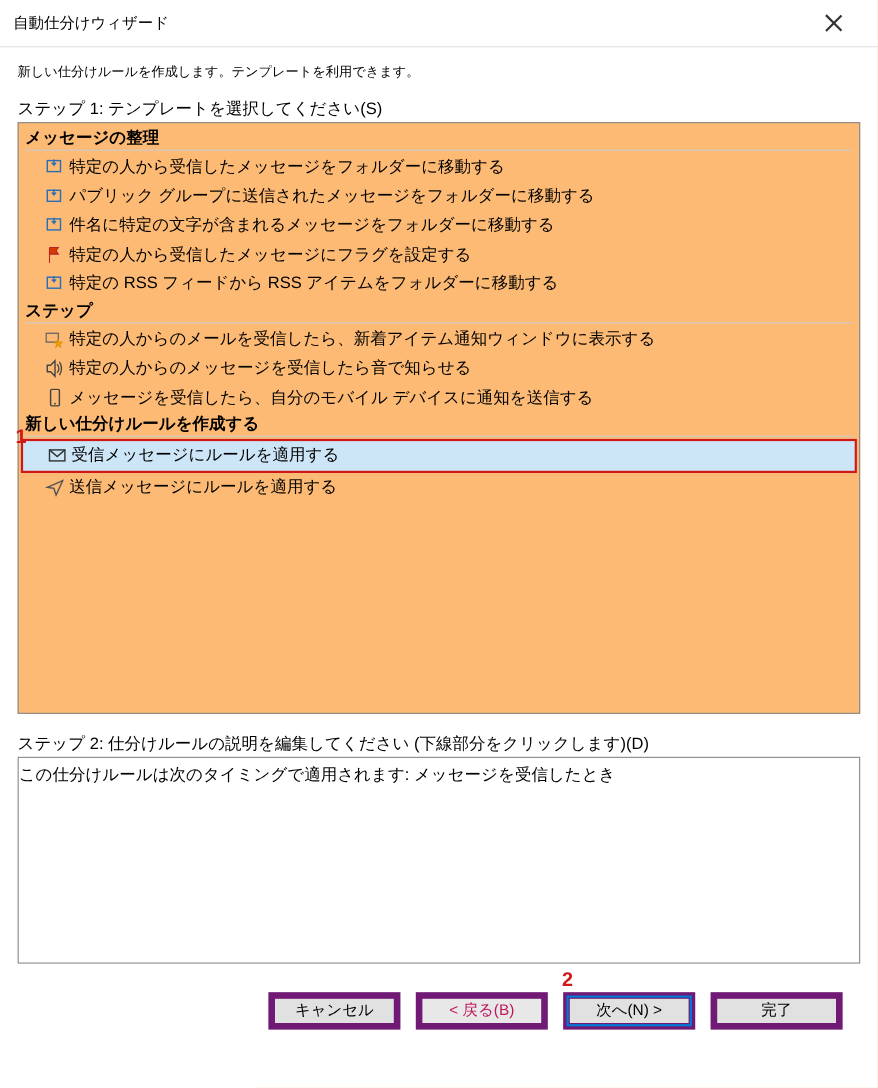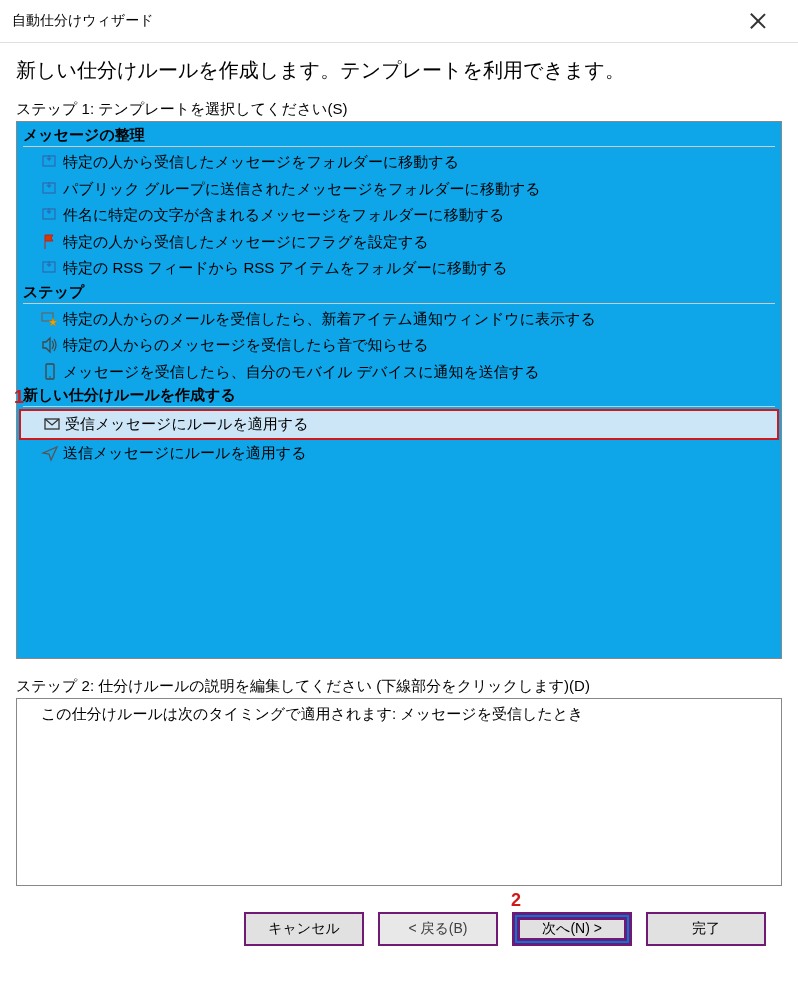--- a/index.html
+++ b/index.html
@@ -4,36 +4,36 @@
   <style>
     * { box-sizing: border-box; margin: 0; padding: 0; }
     body { font-family: "Yu Gothic UI", "Meiryo", sans-serif; font-size: 14px; background: #fff; width: 798px; height: 989px; overflow: hidden; }
     .titlebar { display: flex; justify-content: space-between; align-items: center; padding: 10px 32px 10px 12px; height: 42px; }
     .close-x { width: 16px; height: 16px; position: relative; cursor: pointer; }
     .close-x::before, .close-x::after { content: ""; position: absolute; left: 7px; top: -2px; width: 1.5px; height: 20px; background: #333; }
     .close-x::before { transform: rotate(45deg); }
     .close-x::after { transform: rotate(-45deg); }
     .divider { height: 1px; background: #e0e0e0; }
     .content { padding: 14px 16px 0 16px; }
-    .intro { margin-bottom: 6px; font-size: 20px; }
+    .intro { margin-bottom: 6px; font-size: 12px; }
     .step-label { margin-bottom: 2px; font-size: 15px; margin-top: 16px; }
-    .list-box { border: 1px solid #888; background: #0ea5e9; height: 538px; padding: 3px 0; }
+    .list-box { border: 1px solid #888; background: #fdba74; height: 538px; padding: 3px 0; }
     .section-header { font-weight: bold; padding: 1px 6px; font-size: 15px; position: relative; }
     .section-header::after { content: ""; position: absolute; left: 6px; right: 6px; bottom: -1px; }
     .list-item { display: flex; align-items: center; padding: 2px 6px 2px 24px; cursor: pointer; font-size: 15px; line-height: 1.5; white-space: nowrap; gap: 4px; }
     .list-item.selected { background: #cde6f7; border: 2px solid #d01818; margin: 0 2px; padding-left: 22px; padding-right: 4px; position: relative; }
     .annotation-1 { position: absolute; left: 14px; top: 387px; color: #d01818; font-weight: bold; font-size: 18px; z-index: 10; }
     .icon { width: 18px; height: 18px; display: inline-flex; align-items: center; justify-content: center; flex-shrink: 0; }
     .icon svg { width: 18px; height: 18px; }
     .step2-label { margin-top: 18px; margin-bottom: 2px; font-size: 15px; }
-    .desc-box { border: 1px solid #888; background: #fff; height: 188px; padding: 6px 24px; font-size: 15px; }
+    .desc-box { border: 1px solid #888; background: #fff; height: 188px; padding: 6px 0; font-size: 15px; }
     .button-row { display: flex; justify-content: flex-end; gap: 14px; padding: 26px 16px 0 0; position: relative; }
-    .btn { width: 120px; height: 34px; border: 2px solid #701a75; background: #e1e1e1; font-family: inherit; font-size: 14px; cursor: pointer; }
-    .btn:disabled { color: #404040; background: #e8e8e8; cursor: default; }
-    .btn.primary { border: 8px solid #701a75; outline: 2px solid #0078d4; outline-offset: -5px; }
+    .btn { width: 120px; height: 34px; border: 6px solid #701a75; background: #e1e1e1; font-family: inherit; font-size: 14px; cursor: pointer; }
+    .btn:disabled { color: #be185d; background: #e8e8e8; cursor: default; }
+    .btn.primary { border: 6px solid #701a75; outline: 2px solid #0078d4; outline-offset: -5px; }
     .annotation-2 { position: absolute; left: 495px; top: 4px; color: #d01818; font-weight: bold; font-size: 18px; z-index: 10; }
     .section-hr { border: none; border-top: 1px solid #ccc; margin: 0 6px 2px 6px; }
   </style>
 </head>
 <body>
 
 <div class="titlebar">
   <span>自動仕分けウィザード</span>
   <div class="close-x"></div>
 </div>

